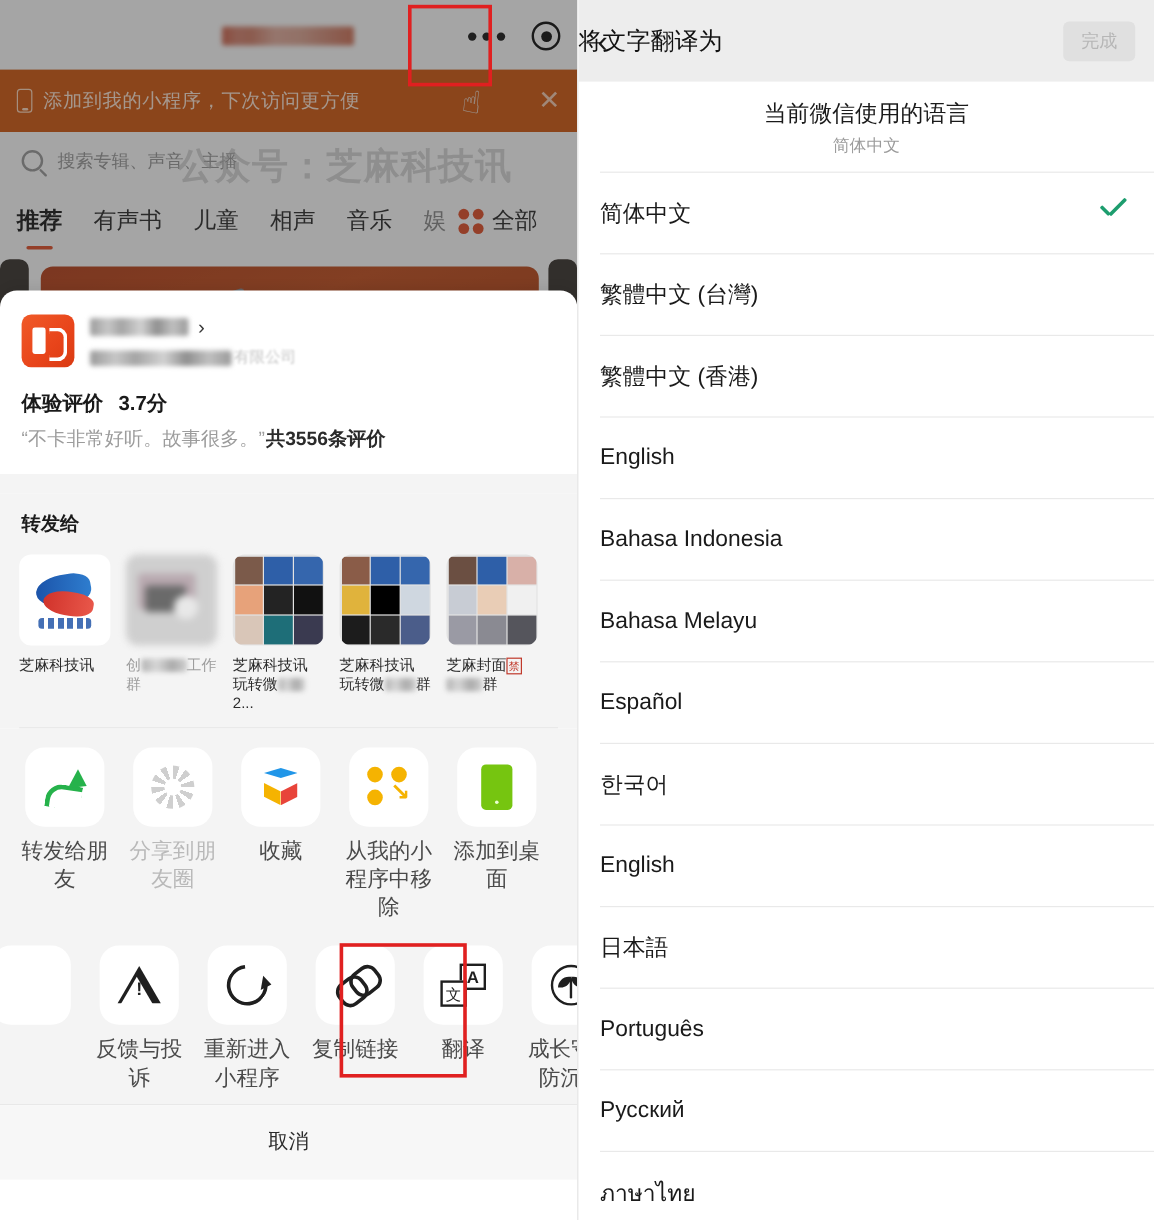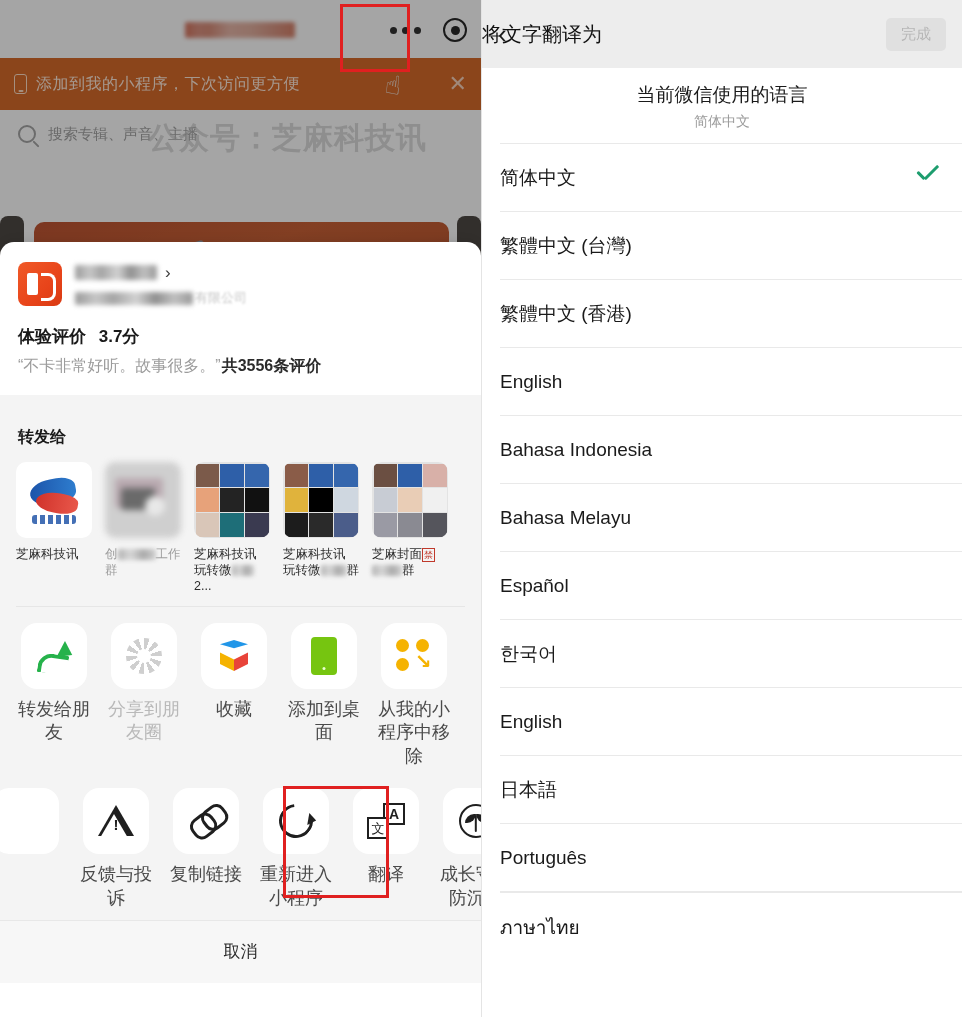--- a/index.html
+++ b/index.html
@@ -368,20 +368,37 @@
         <div class="mp-banner-text">添加到我的小程序，下次访问更方便</div>
         <div class="hand">☝</div>
         <div class="close-x">✕</div>
       </div>
 
       <div class="mp-search">
         <div class="search-glass"></div>
         <div class="search-ph">搜索专辑、声音、主播</div>
       </div>
 
+      <div class="mp-tabs">
+        <div class="mp-tab active">推荐</div>
+        <div class="mp-tab">有声书</div>
+        <div class="mp-tab">儿童</div>
+        <div class="mp-tab">相声</div>
+        <div class="mp-tab">音乐</div>
+        <div class="mp-tab faded">娱</div>
+        <div class="tab-all">
+          <span class="grid-dots">
+              <i></i>
+              <i></i>
+              <i></i>
+              <i></i>
+            </span>
+          <span>全部</span>
+        </div>
+      </div>
 
       <div class="watermark">公众号：芝麻科技讯</div>
 
       <div class="mp-hero"></div>
       <div class="hero-dark-l"></div>
       <div class="hero-dark-r"></div>
     </div>
 
     <div class="dim-overlay"></div>
 
@@ -521,59 +538,59 @@
                 <div class="ic-fav">
                   <span class="top"></span>
                   <span class="bl"></span>
                   <span class="br"></span>
                 </div>
               </div>
             <div class="action-lbl">收藏</div>
           </div>
           <div class="action">
             <div class="action-ic">
-                <div class="ic-desktop"></div>
-              </div>
-            <div class="action-lbl">添加到桌面</div>
-          </div>
-          <div class="action">
-            <div class="action-ic">
                 <div class="ic-remove">
                   <i></i>
                   <i></i>
                   <i></i>
                 </div>
               </div>
             <div class="action-lbl">从我的小程序中移除</div>
           </div>
+          <div class="action">
+            <div class="action-ic">
+                <div class="ic-desktop"></div>
+              </div>
+            <div class="action-lbl">添加到桌面</div>
+          </div>
         </div>
 
         <div class="action-row row2">
           <div class="action">
             <div class="action-ic"></div>
           </div>
           <div class="action">
             <div class="action-ic">
               <div class="ic-warn">
                   <span class="warn-bang">!</span>
                 </div>
             </div>
             <div class="action-lbl">反馈与投诉</div>
           </div>
           <div class="action">
             <div class="action-ic">
+                <div class="ic-refresh"></div>
+              </div>
+            <div class="action-lbl">重新进入小程序</div>
+          </div>
+          <div class="action">
+            <div class="action-ic">
                 <div class="ic-link"></div>
               </div>
             <div class="action-lbl">复制链接</div>
-          </div>
-          <div class="action">
-            <div class="action-ic">
-                <div class="ic-refresh"></div>
-              </div>
-            <div class="action-lbl">重新进入小程序</div>
           </div>
           <div class="action">
             <div class="action-ic">
               <div class="ic-translate">
                   <span class="sq-a">A</span>
                   <span class="sq-w">文</span>
                 </div>
             </div>
             <div class="action-lbl">翻译</div>
           </div>
@@ -661,20 +678,23 @@
     <div class="lang-item">
       <span class="lang-name">日本語</span>
     </div>
     <div class="r-sep"></div>
 
     <div class="lang-item">
       <span class="lang-name">Português</span>
     </div>
     <div class="r-sep"></div>
 
+    <div class="lang-item">
+      <span class="lang-name">Русский</span>
+    </div>
     <div class="r-sep"></div>
 
     <div class="lang-item">
       <span class="lang-name">ภาษาไทย</span>
     </div>
 
   </div>
 
 </div>
 

